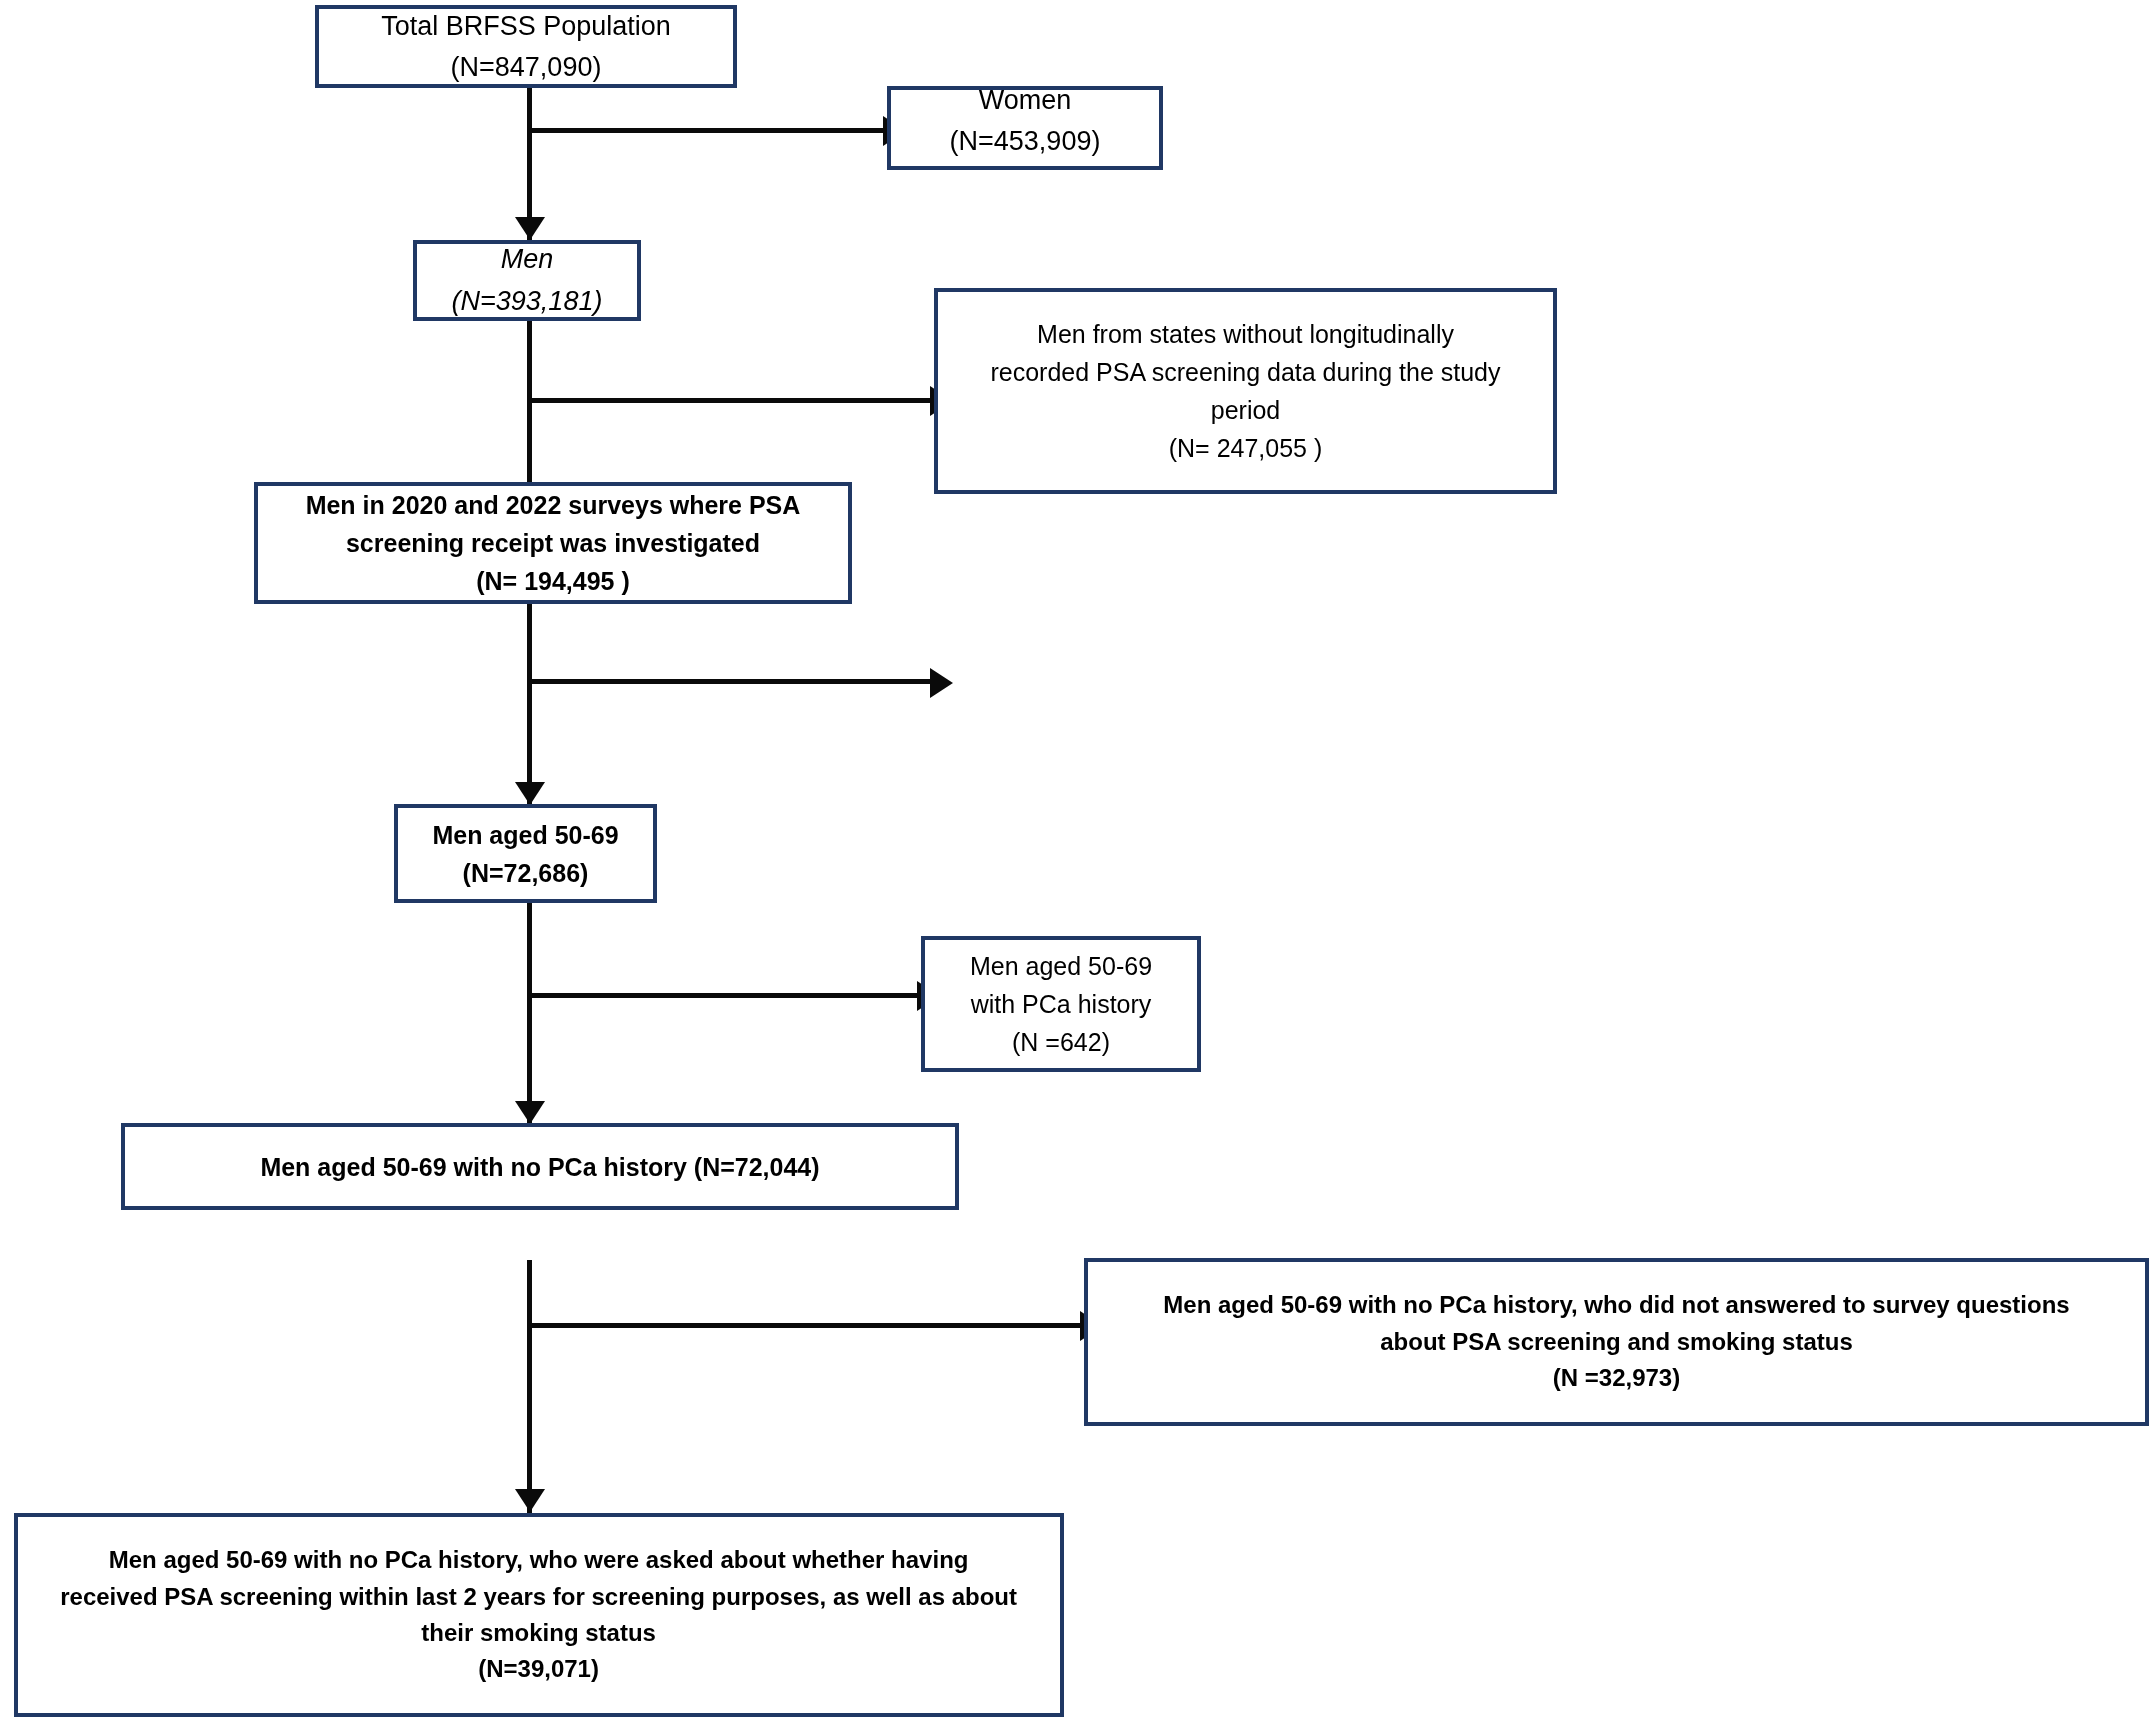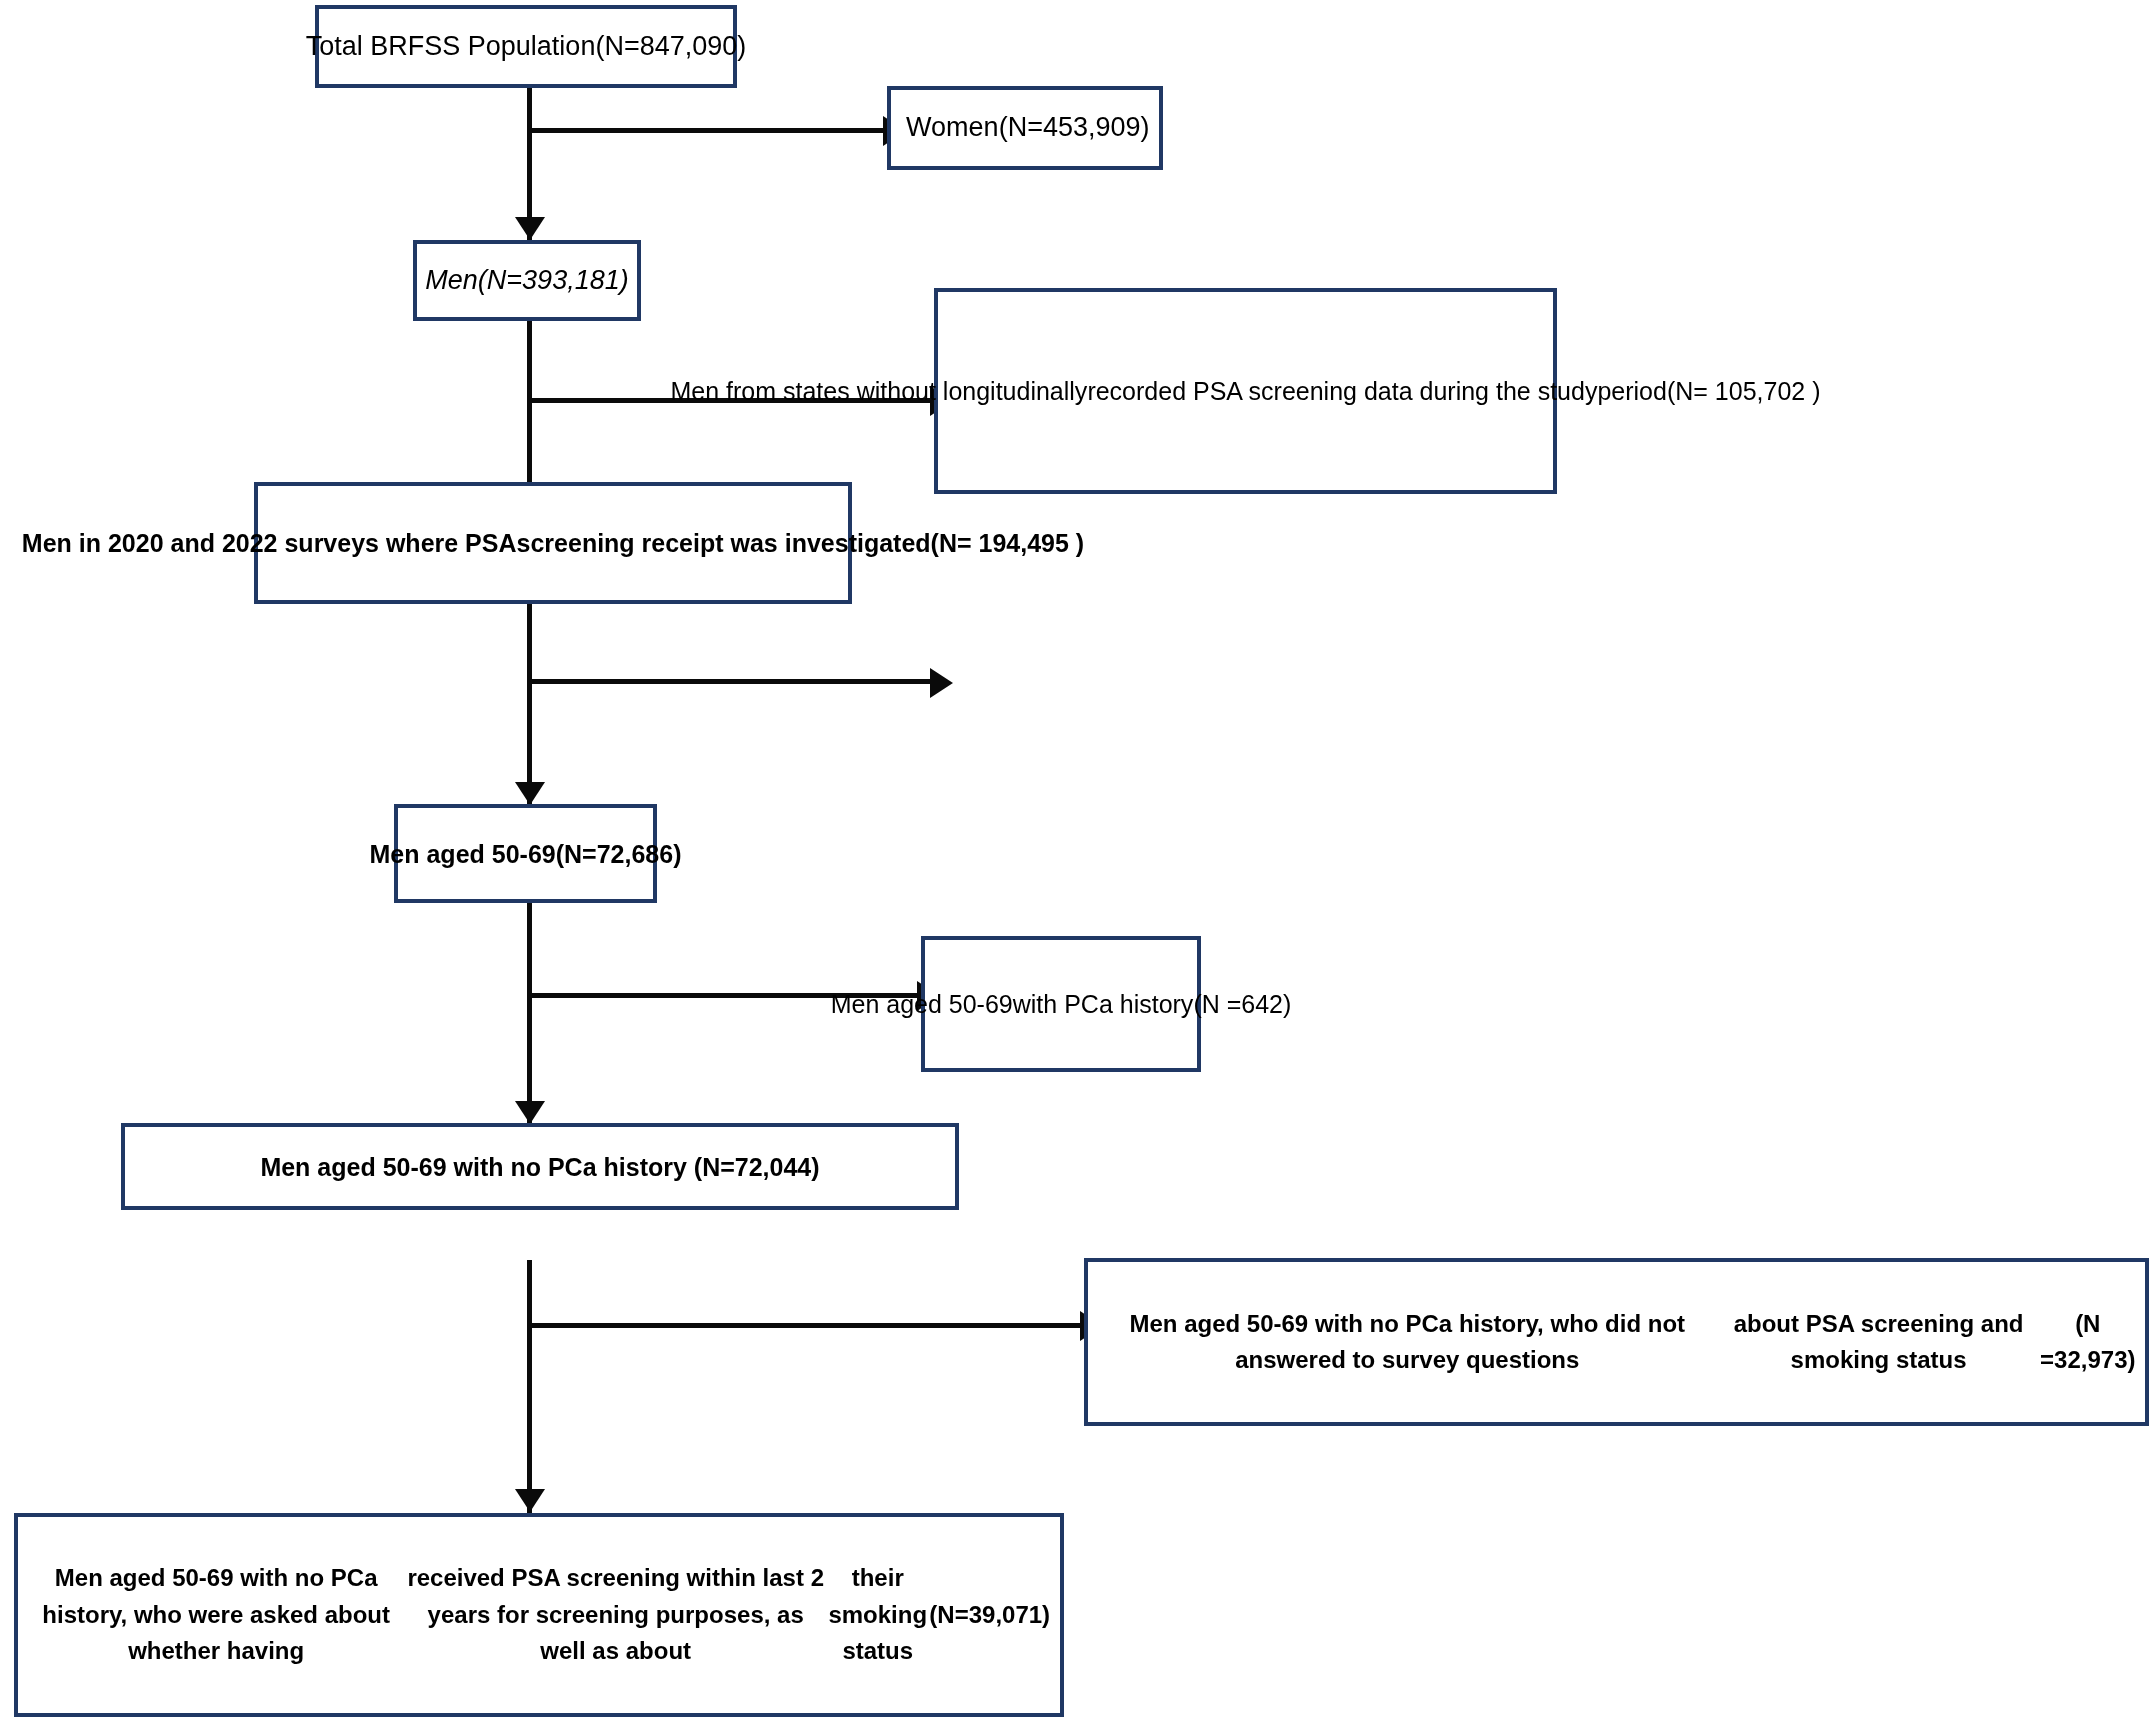--- a/index.html
+++ b/index.html
@@ -14,21 +14,21 @@
     background:#ffffff;
     overflow:hidden;
   }
   
   .node{
     position:absolute;
     box-sizing:border-box;
     background:#ffffff;
     border:4.1px solid #203864;
     display:flex;
-    flex-direction:row;
+    flex-direction:column;
     align-items:center;
     justify-content:center;
     text-align:center;
     color:#000000;
     line-height:1.52;
     padding:4.1px 9.5px;
   }
   .node .ln{display:block;white-space:nowrap;}
   .node.wrap .ln{white-space:normal;}
 
@@ -112,21 +112,21 @@
 
   <div class="node fs-lg" style="left:413px; top:240px; width:228px; height:81px;font-style:italic;">
     <span class="ln">Men</span>
     <span class="ln">(N=393,181)</span>
   </div>
 
   <div class="node fs-md" style="left:934px; top:288px; width:623px; height:206px;">
     <span class="ln">Men from states without longitudinally</span>
     <span class="ln">recorded PSA screening data during the study</span>
     <span class="ln">period</span>
-    <span class="ln">(N= 105,702 )</span>
+    <span class="ln">(N= 247,055 )</span>
   </div>
 
   <div class="node fs-md bold" style="left:254px; top:482px; width:598px; height:122px;">
     <span class="ln">Men in 2020 and 2022 surveys  where PSA</span>
     <span class="ln">screening receipt was investigated</span>
     <span class="ln">(N= 194,495 )</span>
   </div>
 
 
   <div class="node fs-md bold" style="left:394px; top:804px; width:263px; height:99px;">

